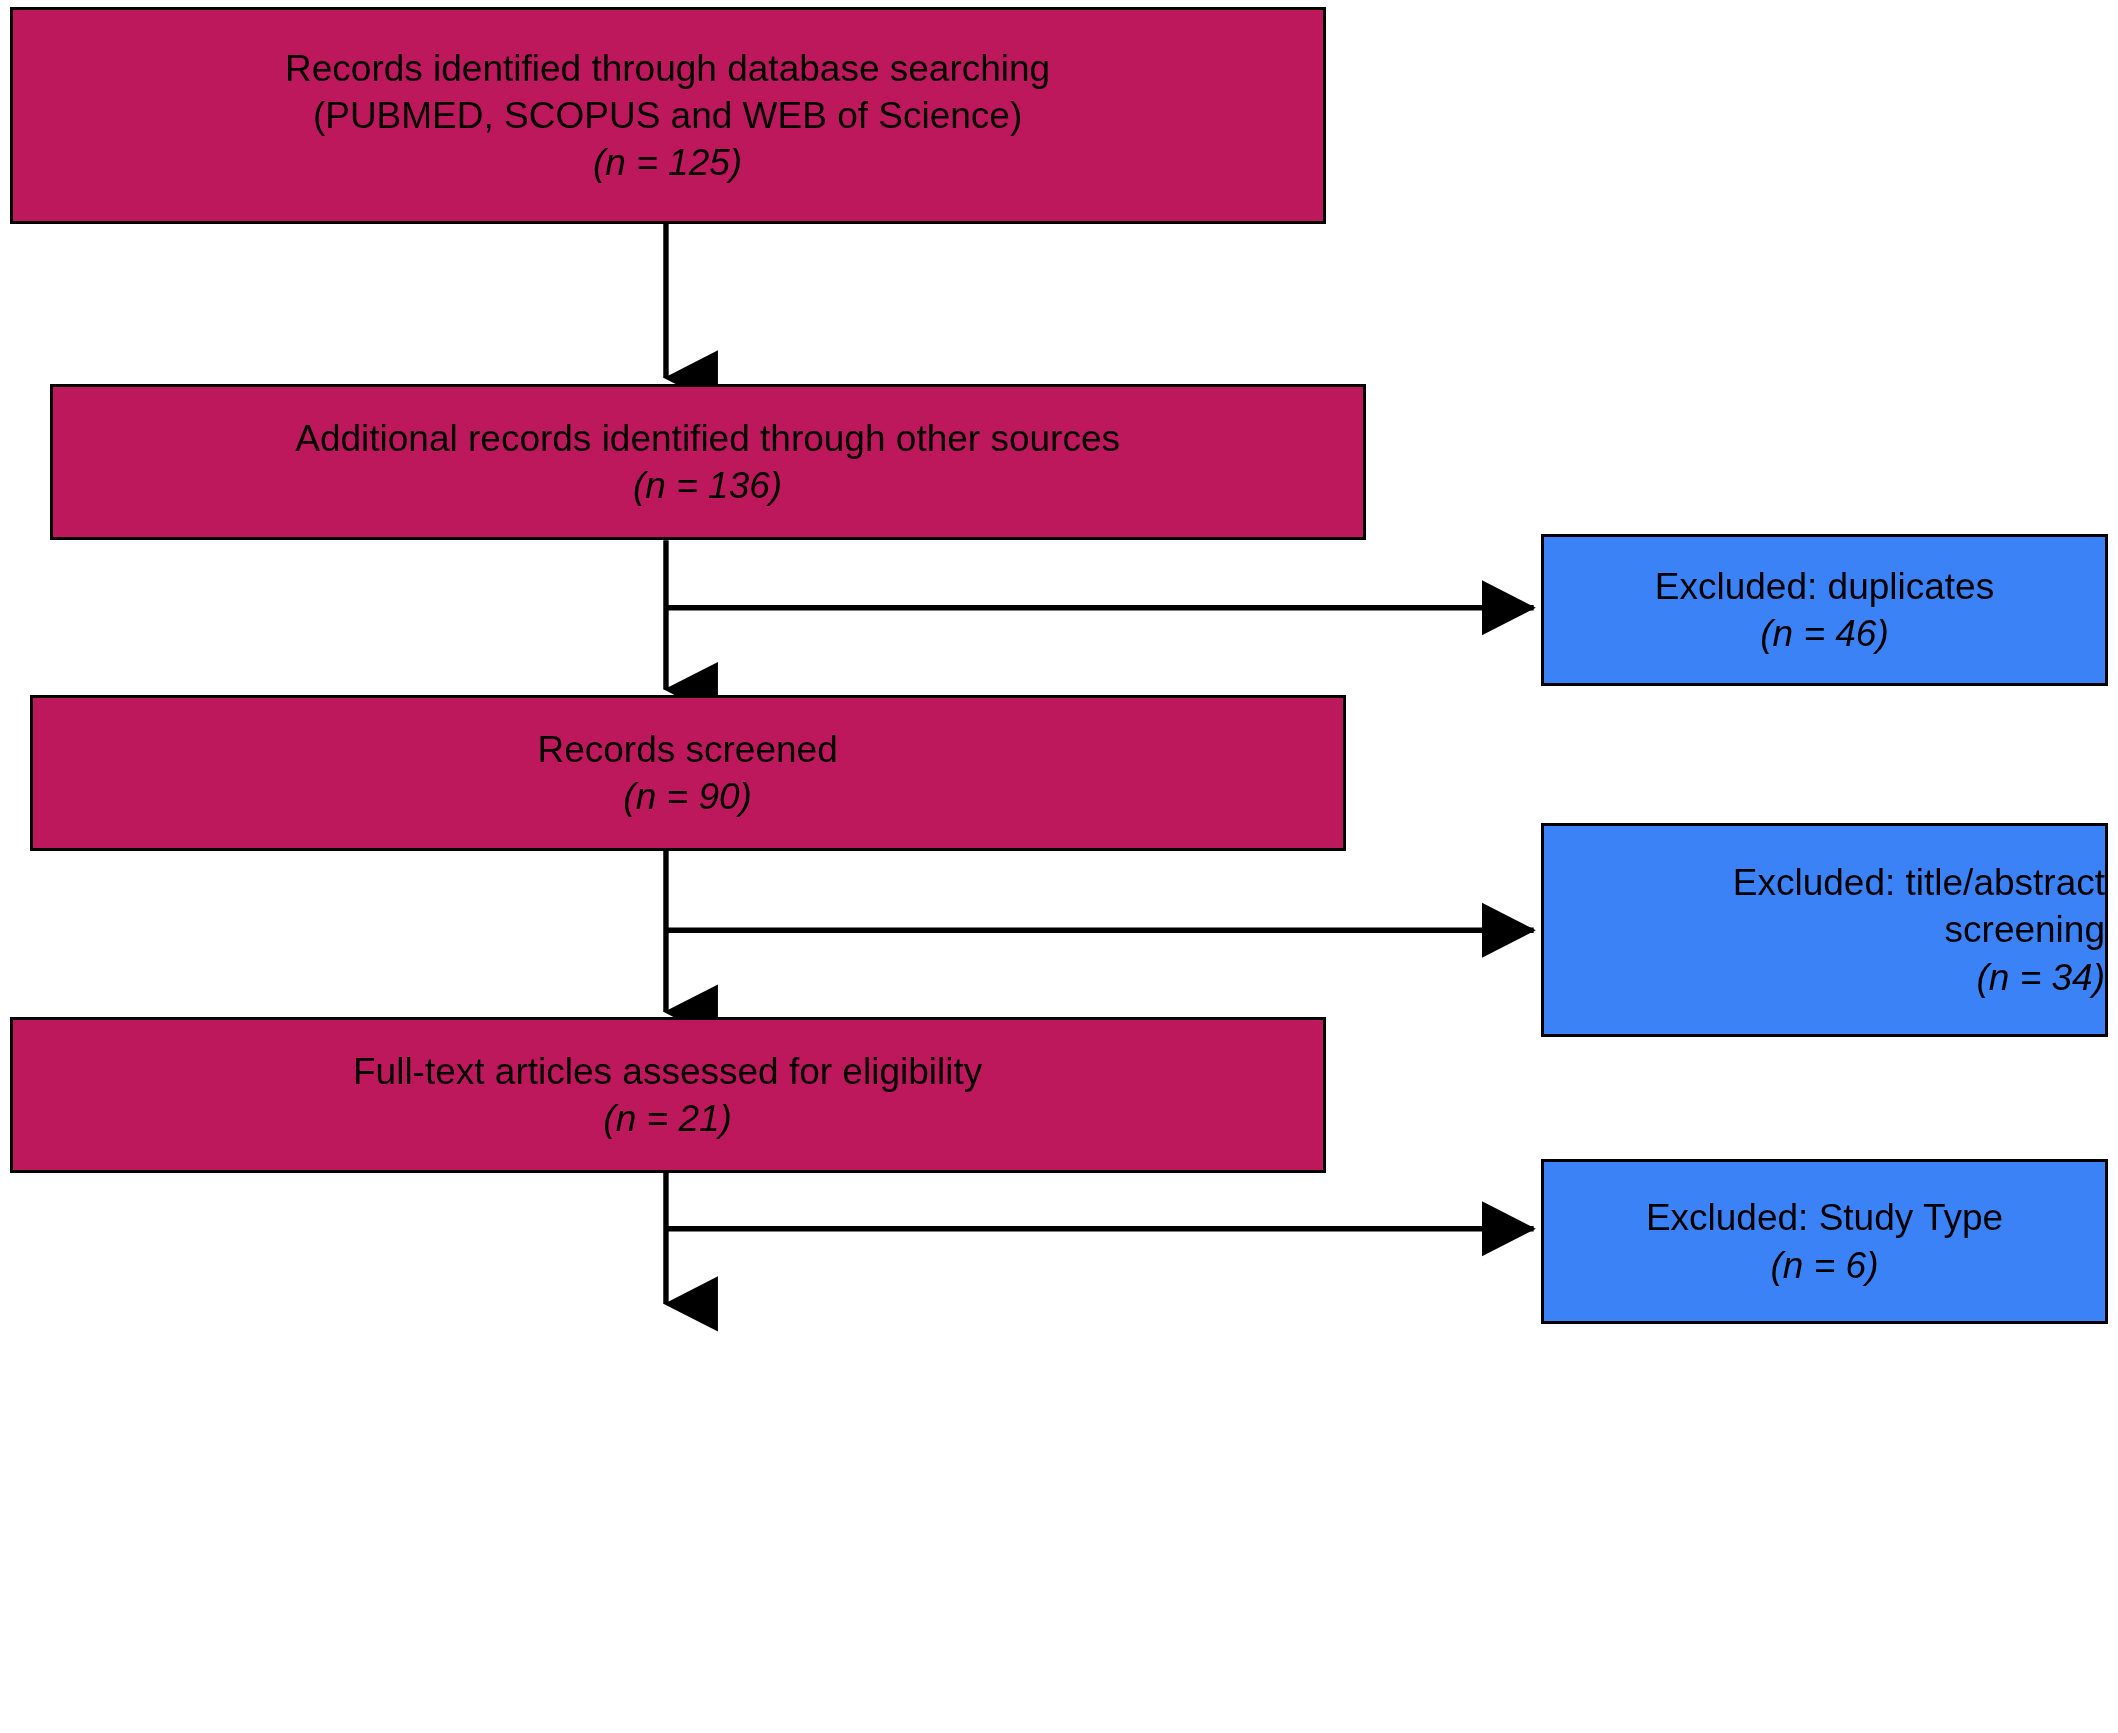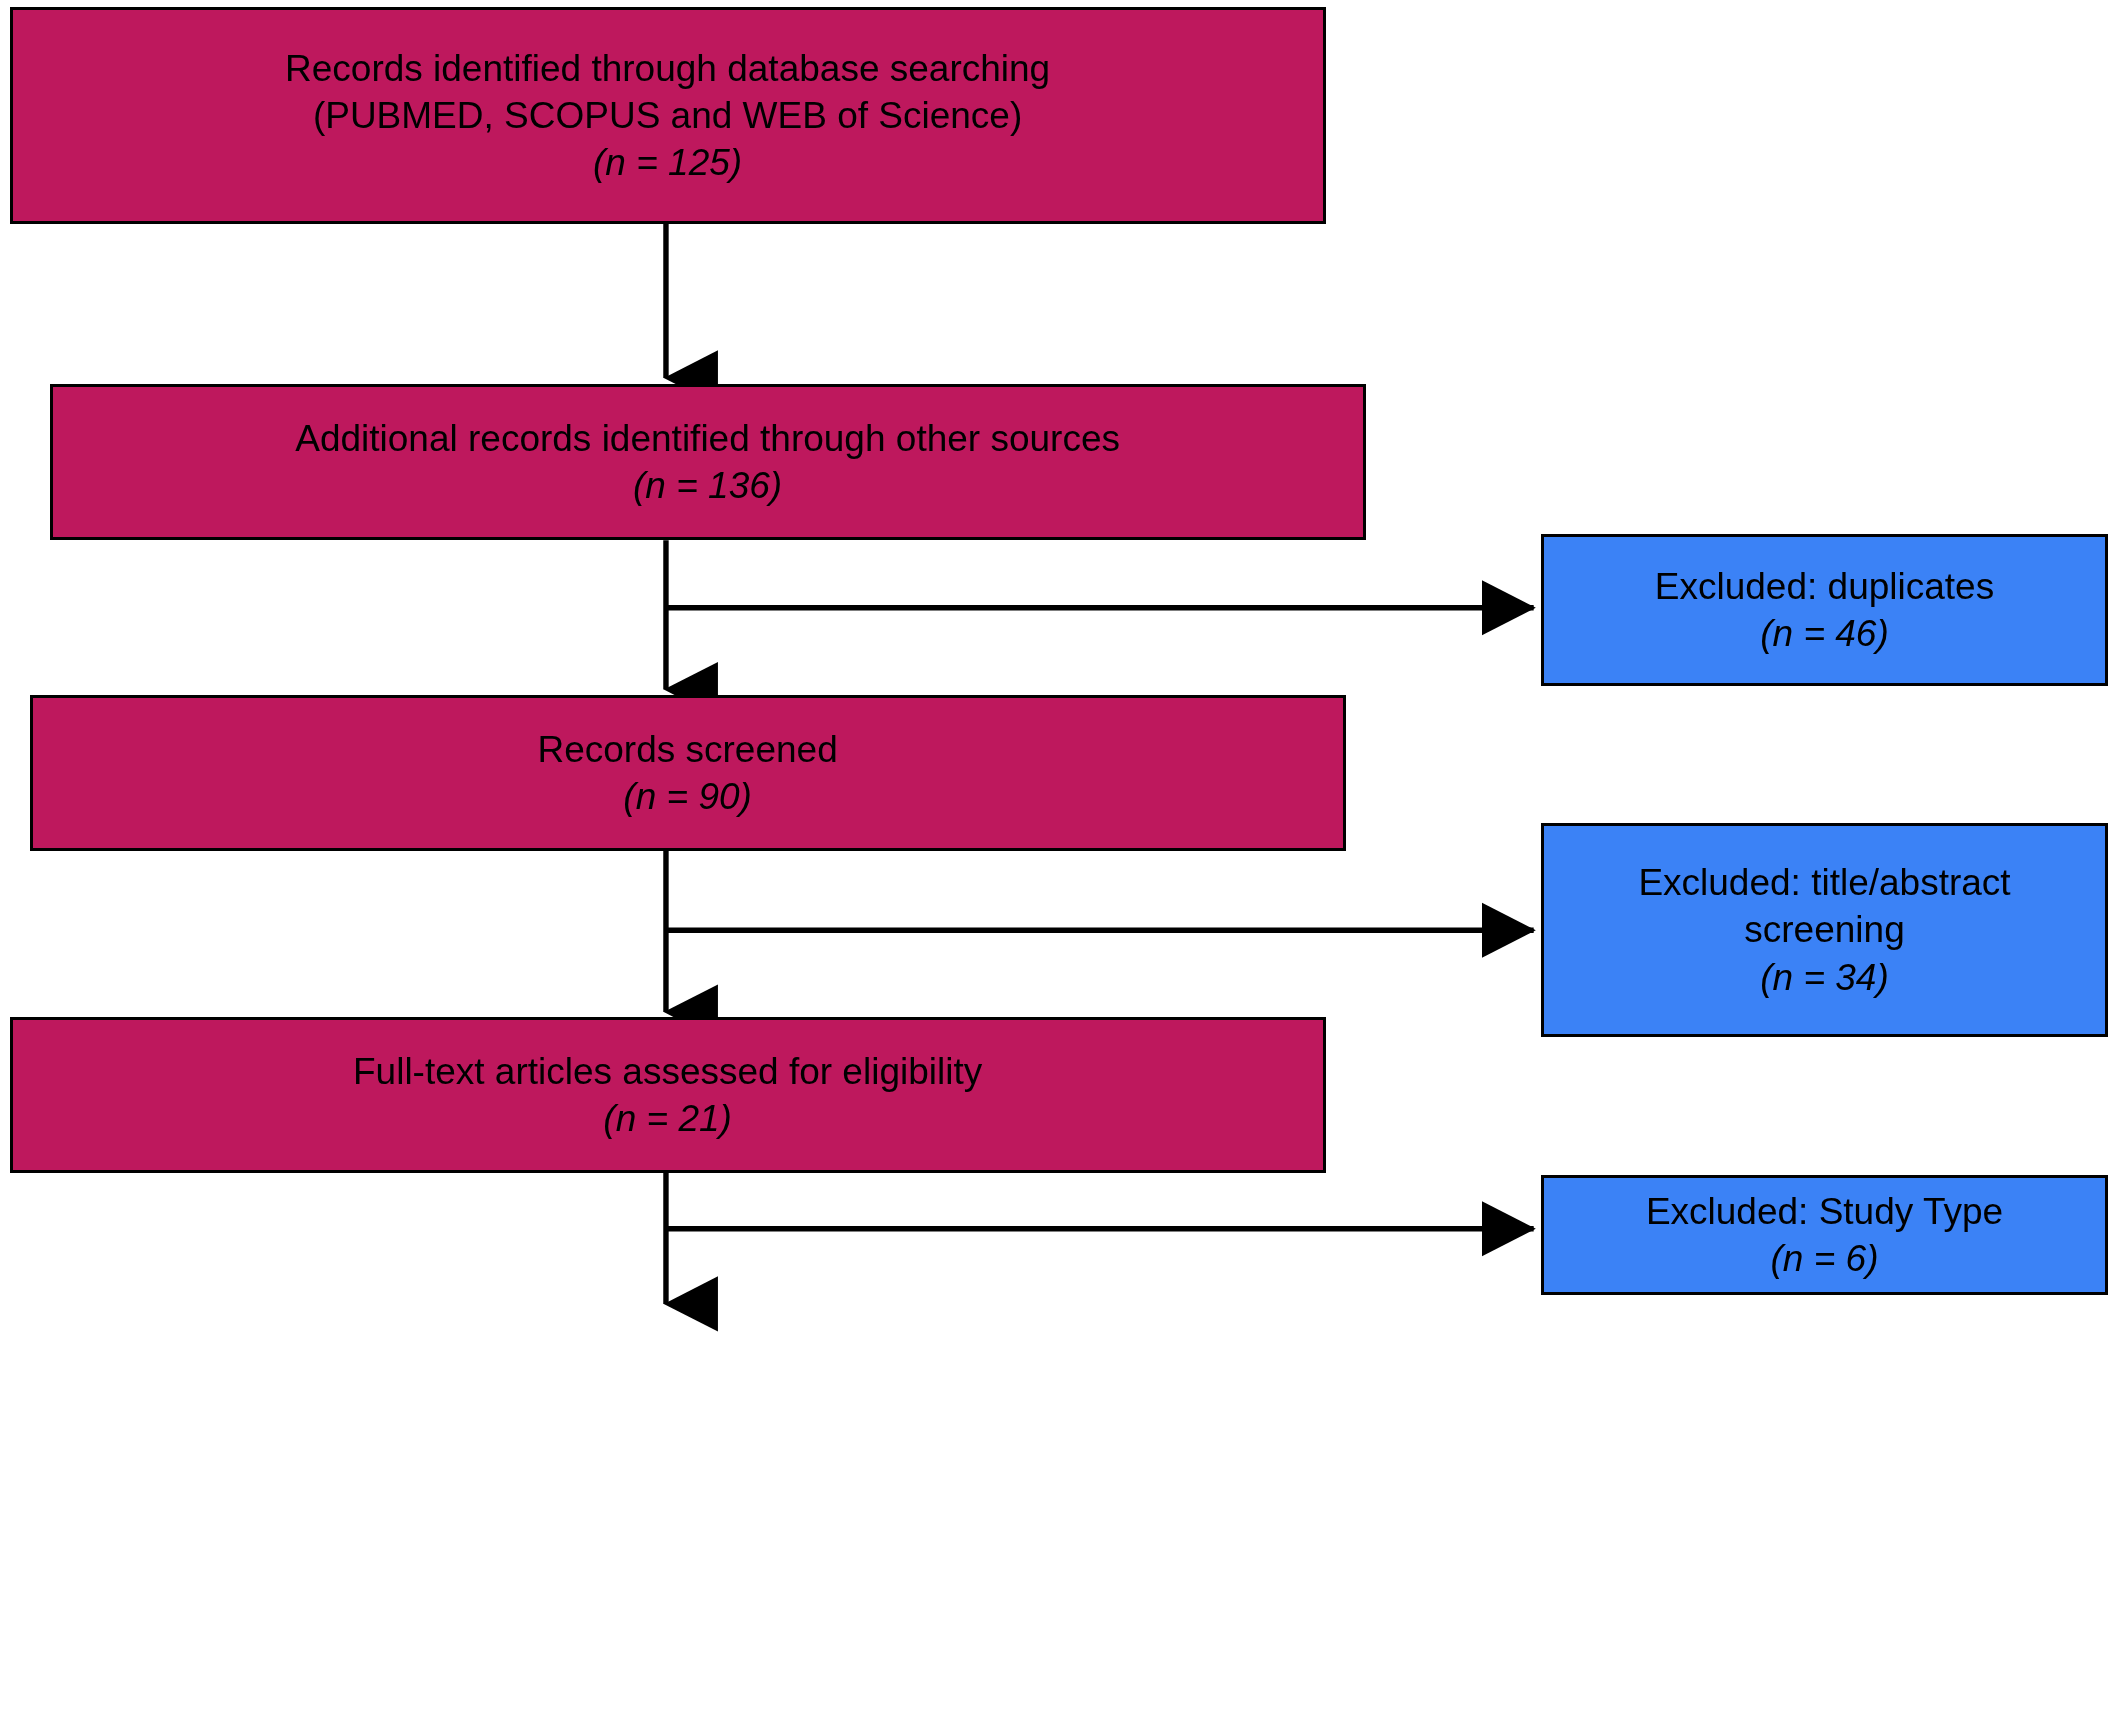--- a/index.html
+++ b/index.html
@@ -100,25 +100,25 @@
     <div class="line">Full-text articles assessed for eligibility</div>
     <div class="line count">(n = 21)</div>
   </div>
 
 
   <div class="node excluded" style="left:1541px; top:534px; width:567px; height:152px;">
     <div class="line">Excluded: duplicates</div>
     <div class="line count">(n = 46)</div>
   </div>
 
-  <div class="node excluded" style="left:1541px; top:823px; width:567px; height:214px;">
+  <div class="node excluded" style="left:1541px; top:823px; width:567px; height:214px;align-items:flex-end;">
     <div class="line">Excluded: title/abstract</div>
     <div class="line">screening</div>
     <div class="line count">(n = 34)</div>
   </div>
 
-  <div class="node excluded" style="left:1541px; top:1159px; width:567px; height:120px;margin-top:16px;">
+  <div class="node excluded" style="left:1541px; top:1159px; width:567px; height:165px;">
     <div class="line">Excluded: Study Type</div>
     <div class="line count">(n = 6)</div>
   </div>
 
 </div>
 
 
 </body></html>

